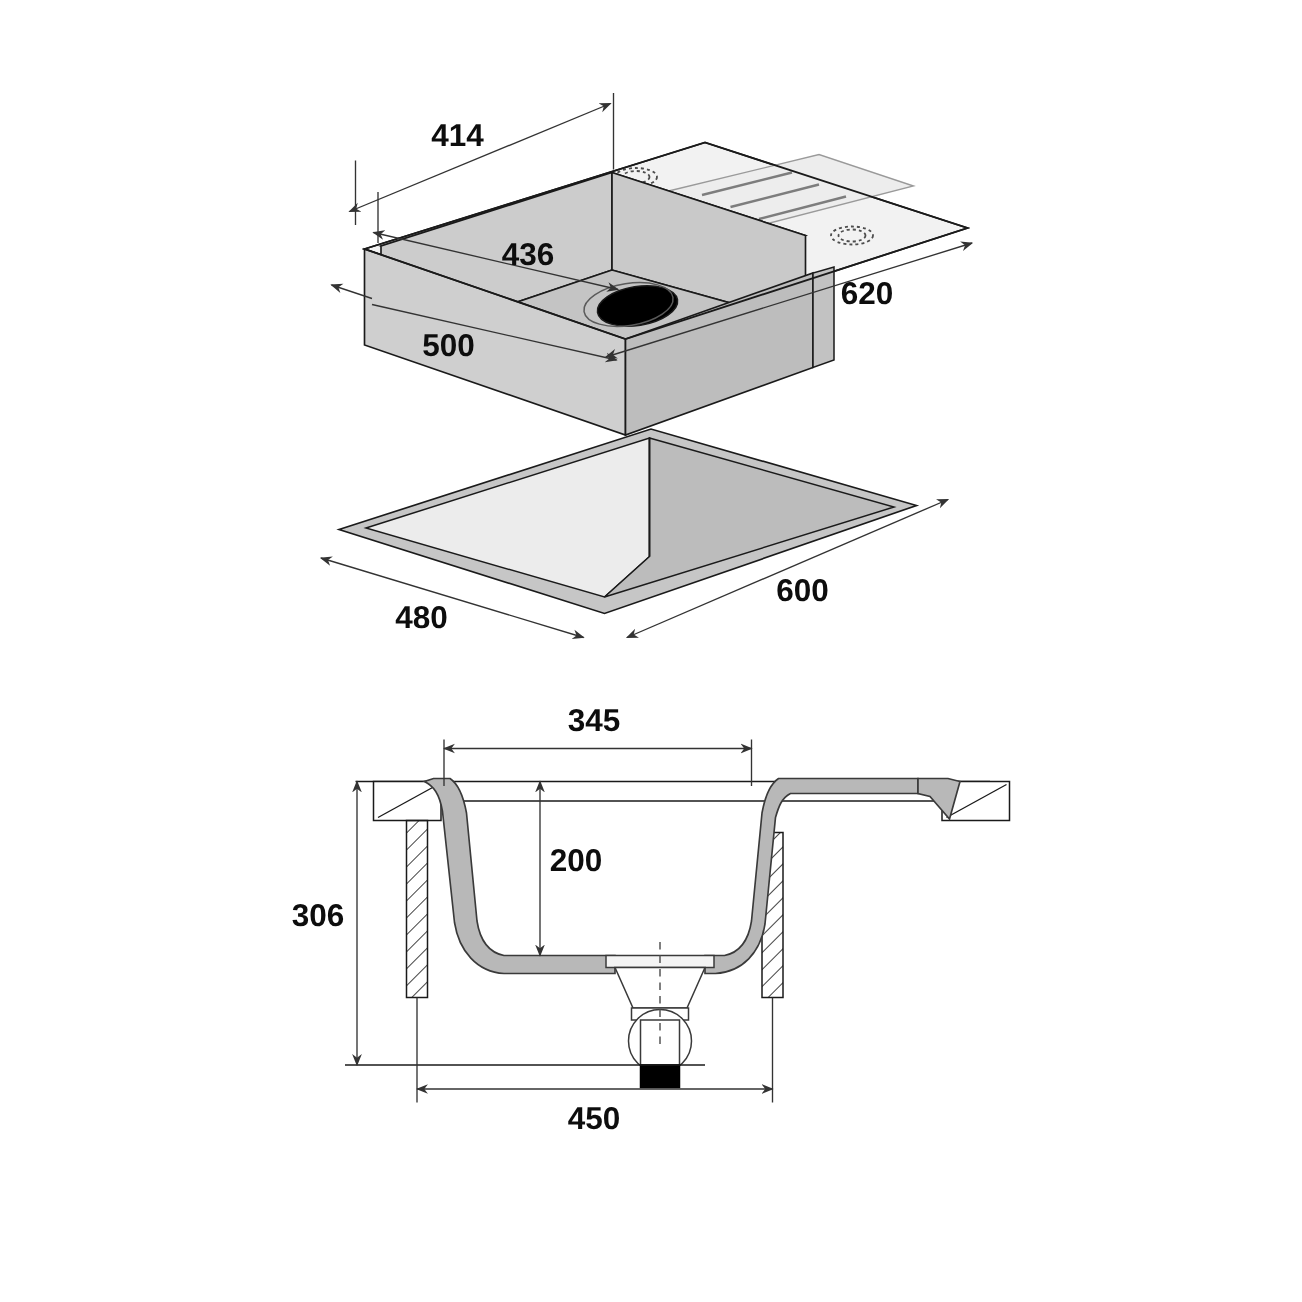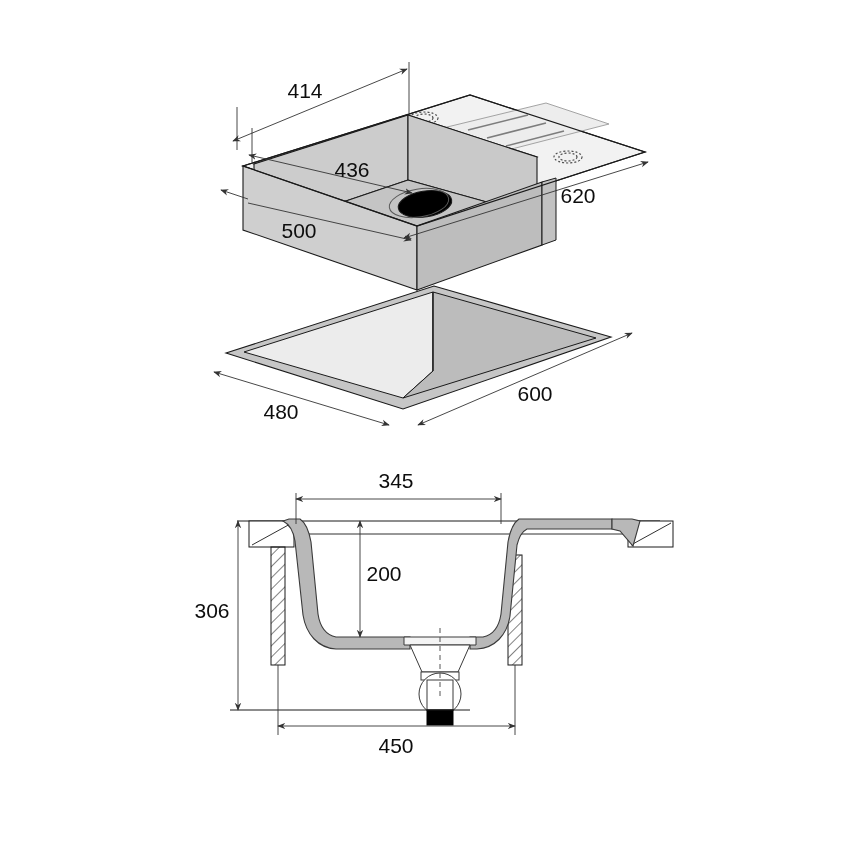--- a/index.html
+++ b/index.html
@@ -12,20 +12,21 @@
     width: 868px;
     height: 868px;
     overflow: hidden;
     font-family: "Liberation Sans", sans-serif;
   }
   #drawing-root {
     position: relative;
     width: 868px;
     height: 868px;
     background: #ffffff;
+    font-weight: bold;
   }
   svg.sheet {
     display: block;
     width: 868px;
     height: 868px;
   }
   text.dim {
     font-family: "Liberation Sans", sans-serif;
     font-size: 21px;
     fill: #0d0d0d;

